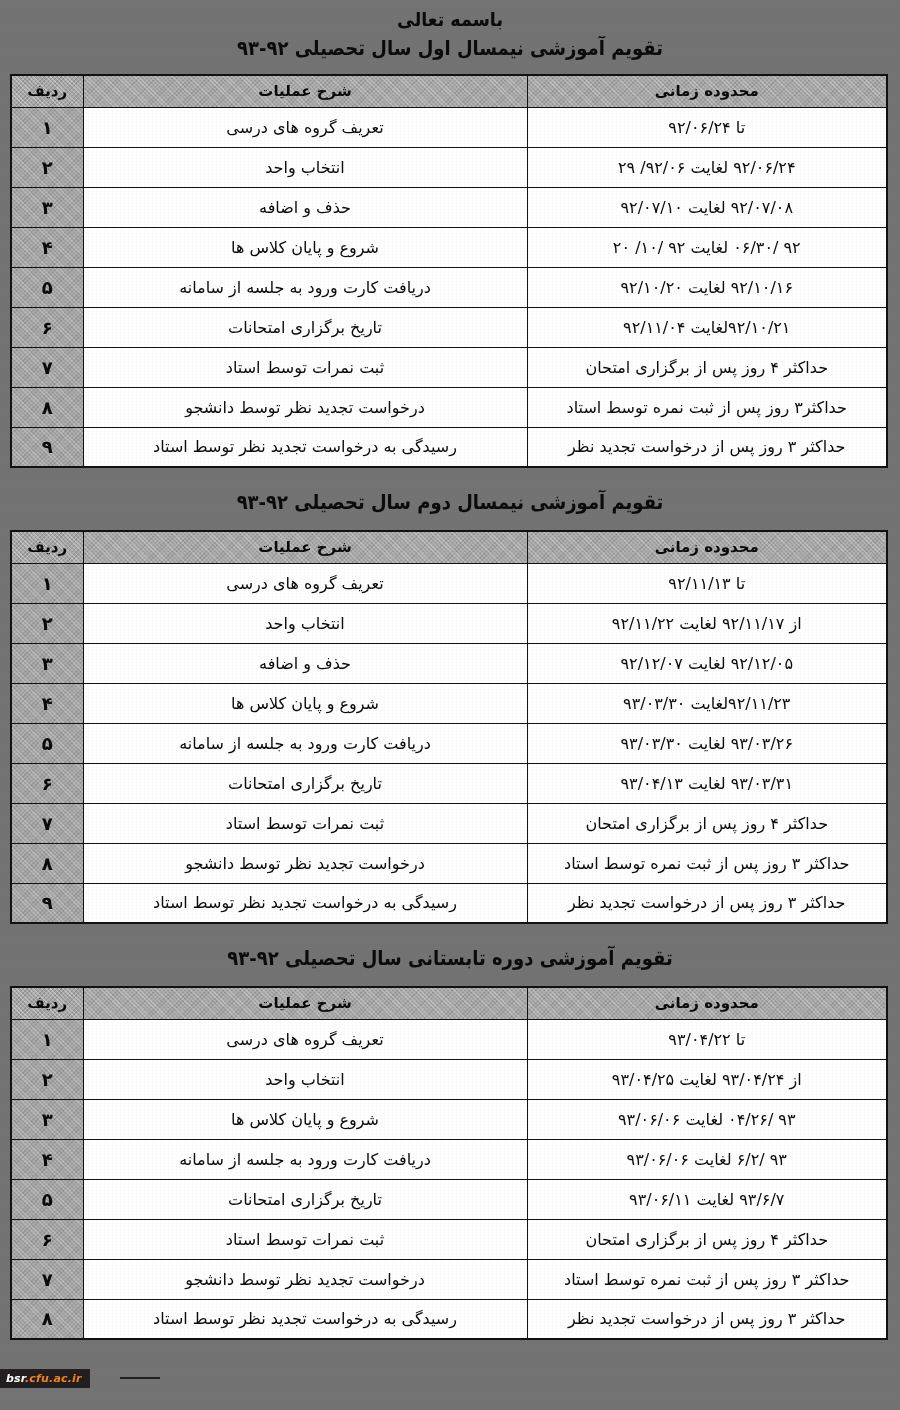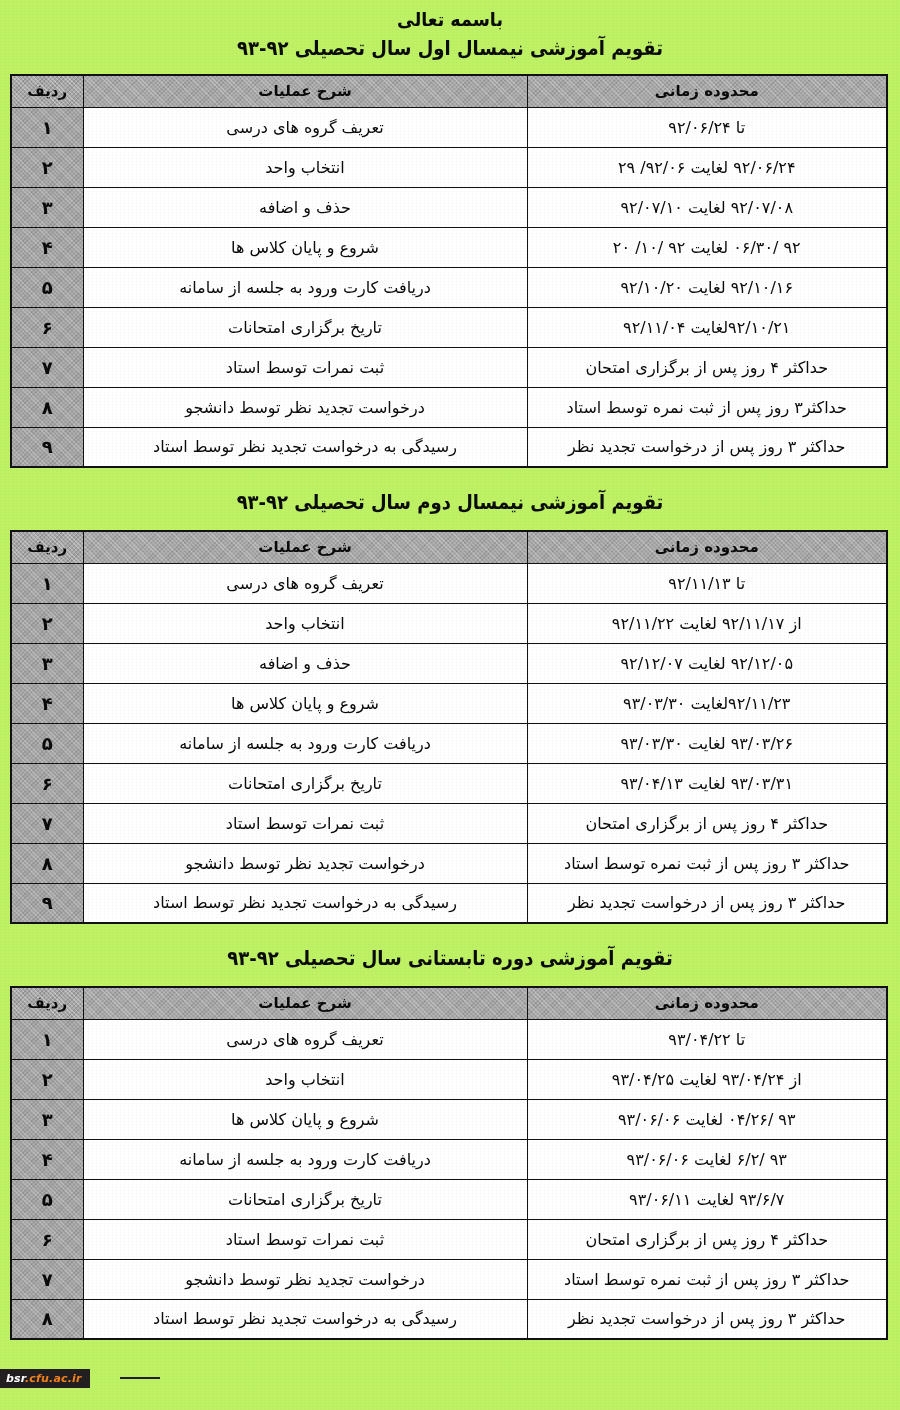--- a/index.html
+++ b/index.html
@@ -6,21 +6,21 @@
   * { box-sizing: border-box; }
   html, body {
     margin: 0; padding: 0;
     width: 900px; height: 1410px;
     background: #ffffff;
     font-family: "DejaVu Sans", "Liberation Sans", sans-serif;
   }
   .page {
     position: relative;
     width: 900px; height: 1410px;
-    background: #bef264;
+    background: #737373;
     overflow: hidden;
     margin-left: 40px;
   }
   
   .page::before {
     content: "";
     position: absolute; inset: 0;
     pointer-events: none;
     background:
       repeating-linear-gradient(0deg, rgba(0,0,0,0.012) 0px, rgba(0,0,0,0.012) 1px, rgba(0,0,0,0) 1px, rgba(0,0,0,0) 3px),

